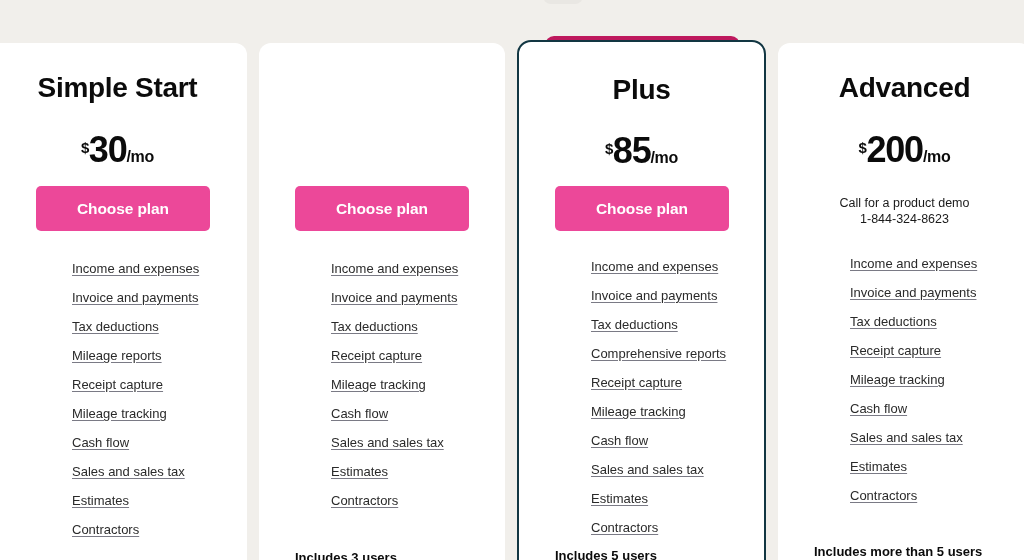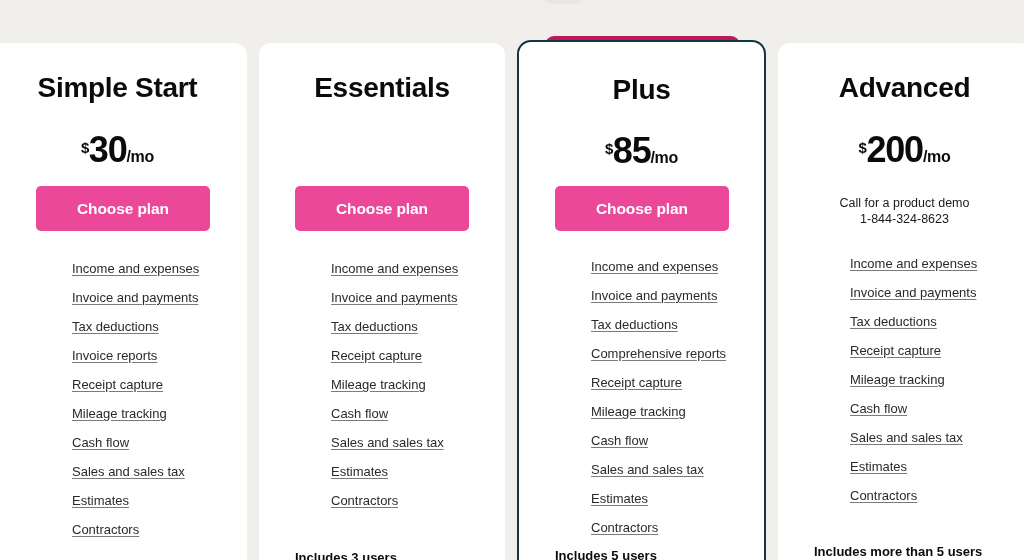--- a/index.html
+++ b/index.html
@@ -223,35 +223,34 @@
       <div class="card-inner">
         <div class="plan-title">Simple Start</div>
         <div class="price-row">
           <span class="currency">$</span><span class="amount">30</span><span class="period">/mo</span>
         </div>
         <button class="cta-button">Choose plan</button>
         <ul class="feature-list">
           <li class="feature-item"><a class="feature-link">Income and expenses</a></li>
           <li class="feature-item"><a class="feature-link">Invoice and payments</a></li>
           <li class="feature-item"><a class="feature-link">Tax deductions</a></li>
-          <li class="feature-item"><a class="feature-link">Invoice reports</a></li>
+          <li class="feature-item"><a class="feature-link">Mileage reports</a></li>
           <li class="feature-item"><a class="feature-link">Receipt capture</a></li>
           <li class="feature-item"><a class="feature-link">Mileage tracking</a></li>
           <li class="feature-item"><a class="feature-link">Cash flow</a></li>
           <li class="feature-item"><a class="feature-link">Sales and sales tax</a></li>
           <li class="feature-item"><a class="feature-link">Estimates</a></li>
           <li class="feature-item"><a class="feature-link">Contractors</a></li>
         </ul>
 
       </div>
     </div>
 
     <div class="card card-2">
       <div class="card-inner">
-        <div class="plan-title">Essentials</div>
         <button class="cta-button">Choose plan</button>
         <ul class="feature-list">
           <li class="feature-item"><a class="feature-link">Income and expenses</a></li>
           <li class="feature-item"><a class="feature-link">Invoice and payments</a></li>
           <li class="feature-item"><a class="feature-link">Tax deductions</a></li>
           <li class="feature-item"><a class="feature-link">Receipt capture</a></li>
           <li class="feature-item"><a class="feature-link">Mileage tracking</a></li>
           <li class="feature-item"><a class="feature-link">Cash flow</a></li>
           <li class="feature-item"><a class="feature-link">Sales and sales tax</a></li>
           <li class="feature-item"><a class="feature-link">Estimates</a></li>

